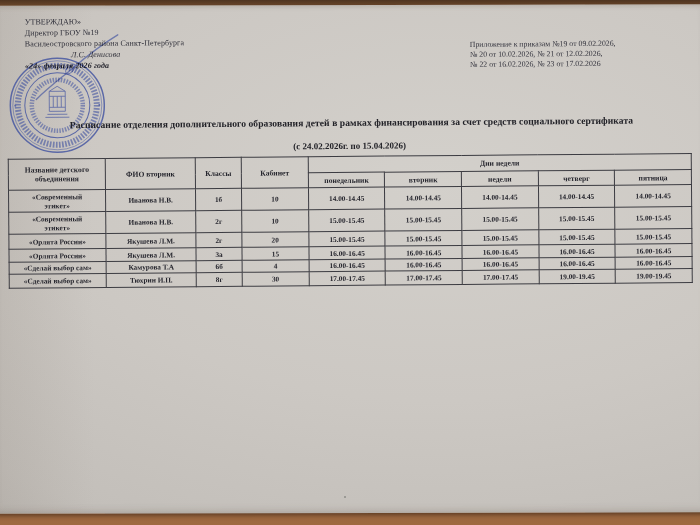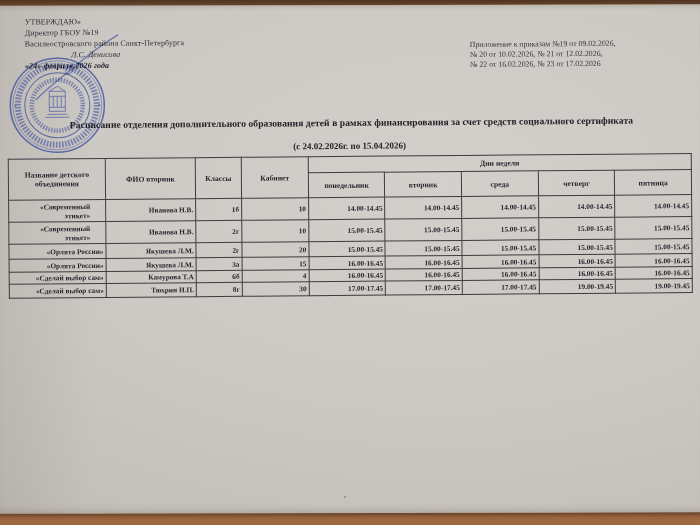--- a/index.html
+++ b/index.html
@@ -62,23 +62,23 @@
     position:absolute; left:13px; top:151px; width:684px;
     border-collapse:collapse; table-layout:fixed;
     color:#26262e;
   }
   .schedule th,.schedule td{
     border:1px solid var(--table-border);
     text-align:center; vertical-align:middle;
     font-weight:bold; padding:1px 2px;
   }
   .schedule th{font-size:7.6px; line-height:9px;}
-  .schedule td{font-size:7.3px; line-height:9px;text-align:right;}
+  .schedule td{font-size:7.3px; line-height:9px;}
   .schedule thead tr:nth-child(1) th{height:16px;}
-  .schedule thead tr:nth-child(2) th{height:25px;}
+  .schedule thead tr:nth-child(2) th{height:15px;}
   .schedule tbody tr:nth-child(1){height:22px;}
   .schedule tbody tr:nth-child(2){height:22px;}
   .schedule tbody tr:nth-child(3){height:15px;}
   .schedule tbody tr:nth-child(4){height:13px;}
   .schedule tbody tr:nth-child(5){height:12px;}
   .schedule tbody tr:nth-child(6){height:14px;}
   .schedule tbody tr:nth-child(-n+2) td:first-child{padding:1px 15px;}
   
   .speck{position:absolute; left:344px; top:496px; width:2px; height:2px; border-radius:50%; background:#8d8d88;}
 </style>
@@ -143,21 +143,21 @@
         <tr>
           <th rowspan="2">Название детского объединения</th>
           <th rowspan="2">ФИО вторник</th>
           <th rowspan="2">Классы</th>
           <th rowspan="2">Кабинет</th>
           <th colspan="5">Дни недели</th>
         </tr>
         <tr>
           <th>понедельник</th>
           <th>вторник</th>
-          <th>среда</th>
+          <th>недели</th>
           <th>четверг</th>
           <th>пятница</th>
         </tr>
       </thead>
       <tbody>
           <tr>
     <td>«Современный этикет»</td>
     <td>Иванова Н.В.</td>
     <td>1б</td>
     <td>10</td>

